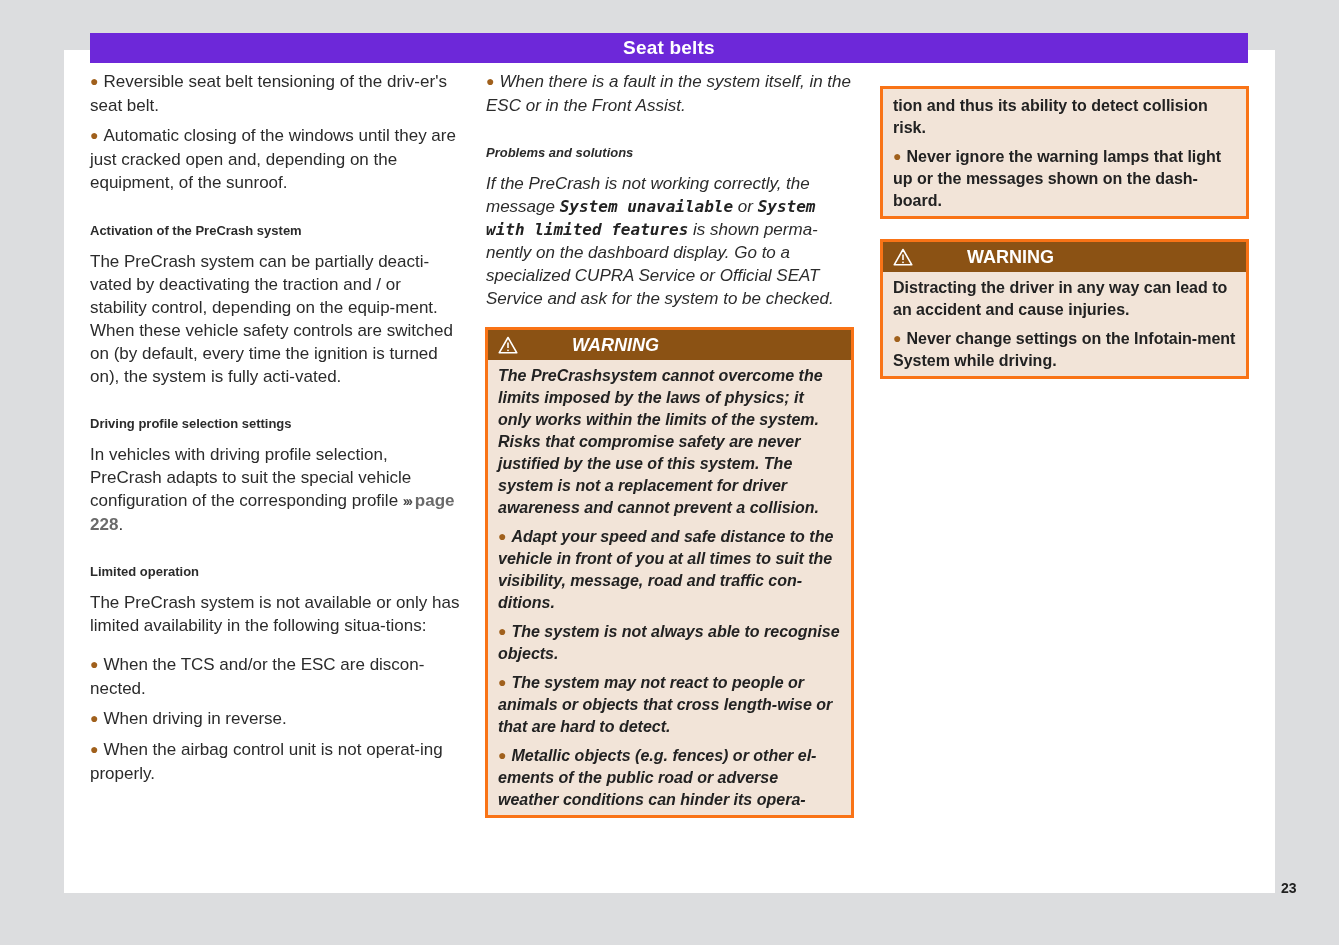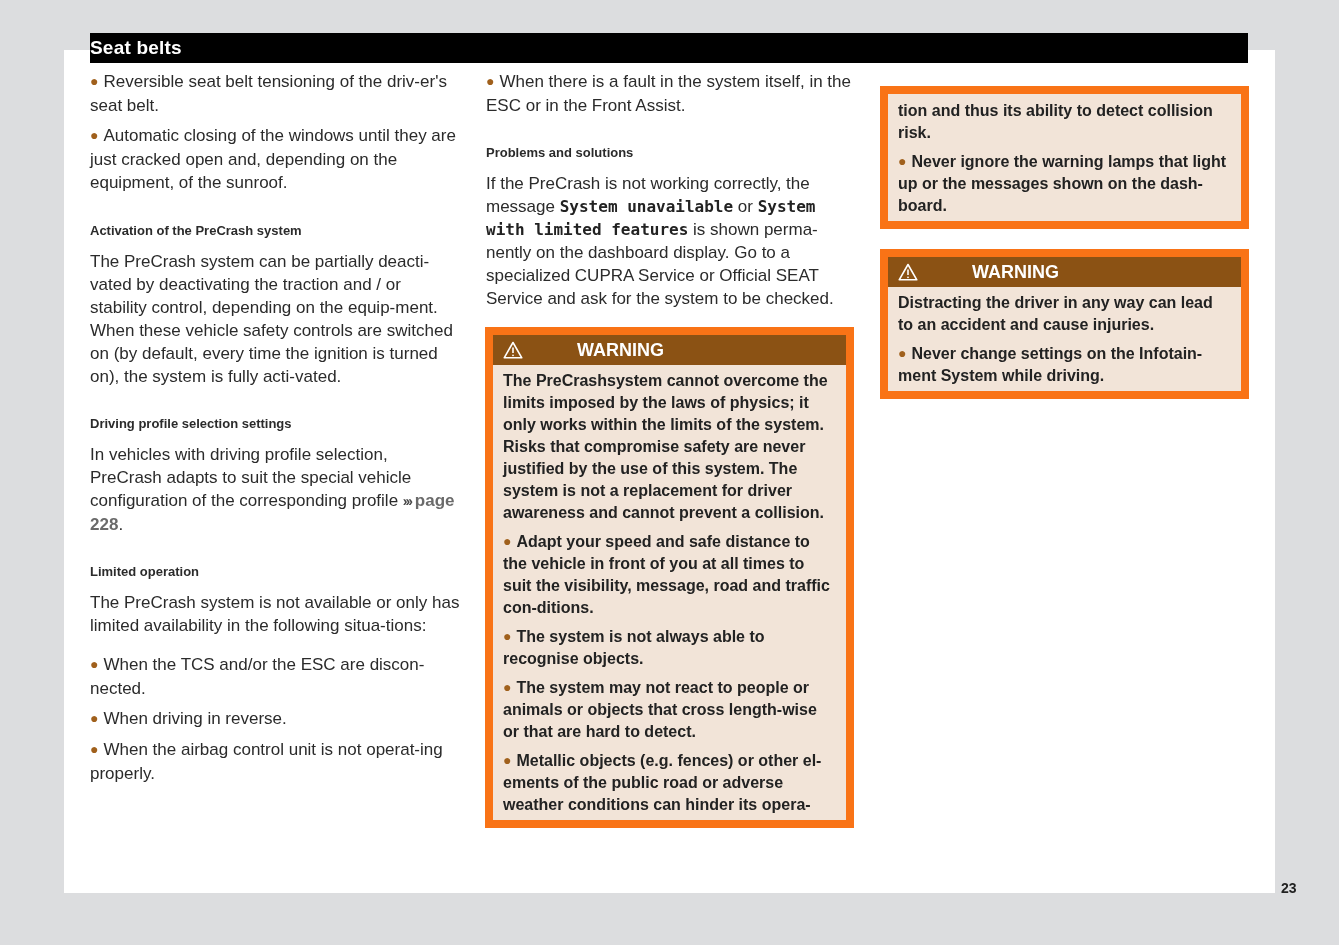--- a/index.html
+++ b/index.html
@@ -12,41 +12,42 @@
     color: #2b2b2b;
   }
   .page {
     position: absolute; left: 64px; top: 50px;
     width: 1211px; height: 843px;
     background: #ffffff;
   }
   .header-bar {
     position: absolute; left: 90px; top: 33px;
     width: 1158px; height: 30px;
-    background: #000000;
+    background: #6d28d9;
     color: #ffffff;
     font-weight: bold;
     font-size: 19px;
+    text-align: center;
     line-height: 30px;
     letter-spacing: 0.2px;
   }
   .col { position: absolute; top: 70px; font-size: 17px; line-height: 23px; }
   .col1 { left: 90px; width: 372px; }
-  .col2 { left: 486px; width: 368px; }
+  .col2 { left: 486px; width: 368px; font-style: italic; }
   .col3 { left: 880px; width: 369px; top: 86px; }
   p { margin: 0; }
   .item { margin: 0 0 7px 0; }
   .bullet { color: #a0601c; font-size: 14px; margin-right: 5px; display: inline-block; transform: translateY(-1px); }
   .heading { font-weight: bold; font-size: 13px; margin: 24px 0 8px 0; color: #2b2b2b; }
   .para { margin: 0 0 0 0; }
   .link-ref { color: #6a6a6a; font-weight: bold; }
   .link-arrows { color: #4a4a4a; font-weight: bold; letter-spacing: -2px; margin-right: 4px; font-size: 14px; }
   .mono { font-family: "DejaVu Sans Mono", "Liberation Mono", monospace; font-weight: bold; font-size: 16px; color: #222; }
   .warn-box {
-    border: 8px solid #f97316;
+    border: 3px solid #f97316;
     background: #f2e4d8;
     font-weight: bold;
     font-size: 16px;
     line-height: 22px;
     color: #222;
   }
   .warn-head {
     background: #8b5214;
     color: #fff;
     height: 30px;

